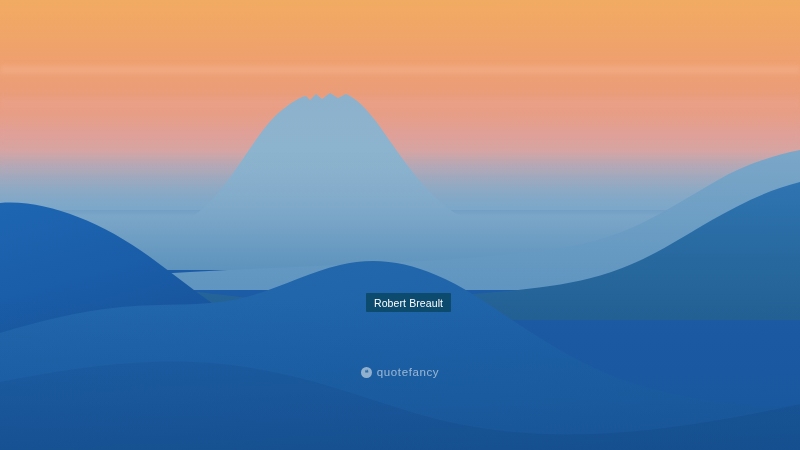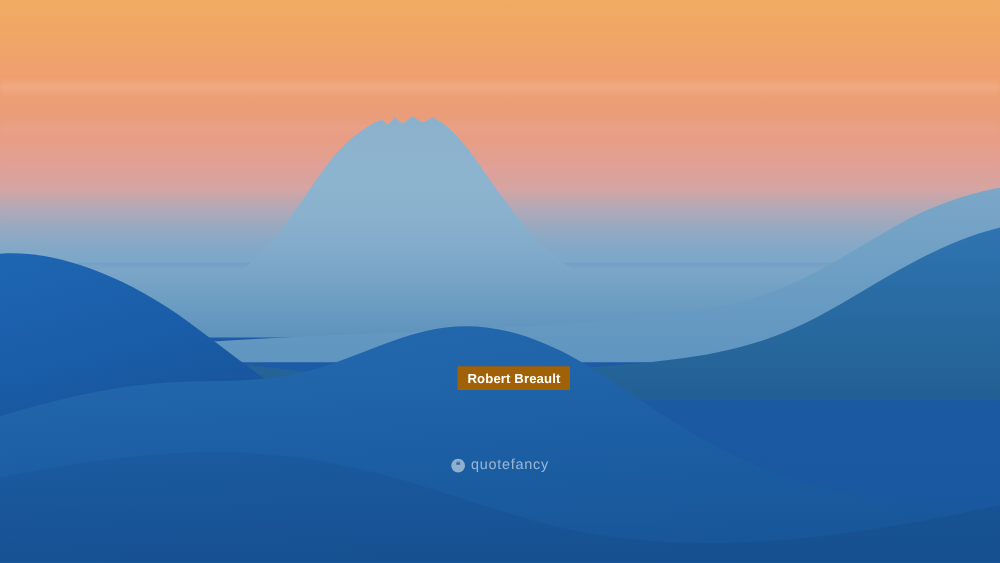--- a/index.html
+++ b/index.html
@@ -89,24 +89,24 @@
     text-shadow:0 1px 3px rgba(20,50,90,.30);
     white-space:pre-line;
   }
 
   #author-badge {
     position:absolute;
     left:366px; top:293px;
     height:19px;
     padding:0 8px;
     display:flex; align-items:center; justify-content:center;
-    background:#a16207;
+    background:#0c4a6e;
     color:#ffffff;
     font-size:10.5px;
-    font-weight:bold;
+    font-weight:normal;
     letter-spacing:.1px;
     border-radius:1px;
     white-space:nowrap;
   }
 
   #watermark {
     position:absolute;
     left:0; top:366px; width:800px;
     display:flex; align-items:center; justify-content:center;
     gap:5px;

